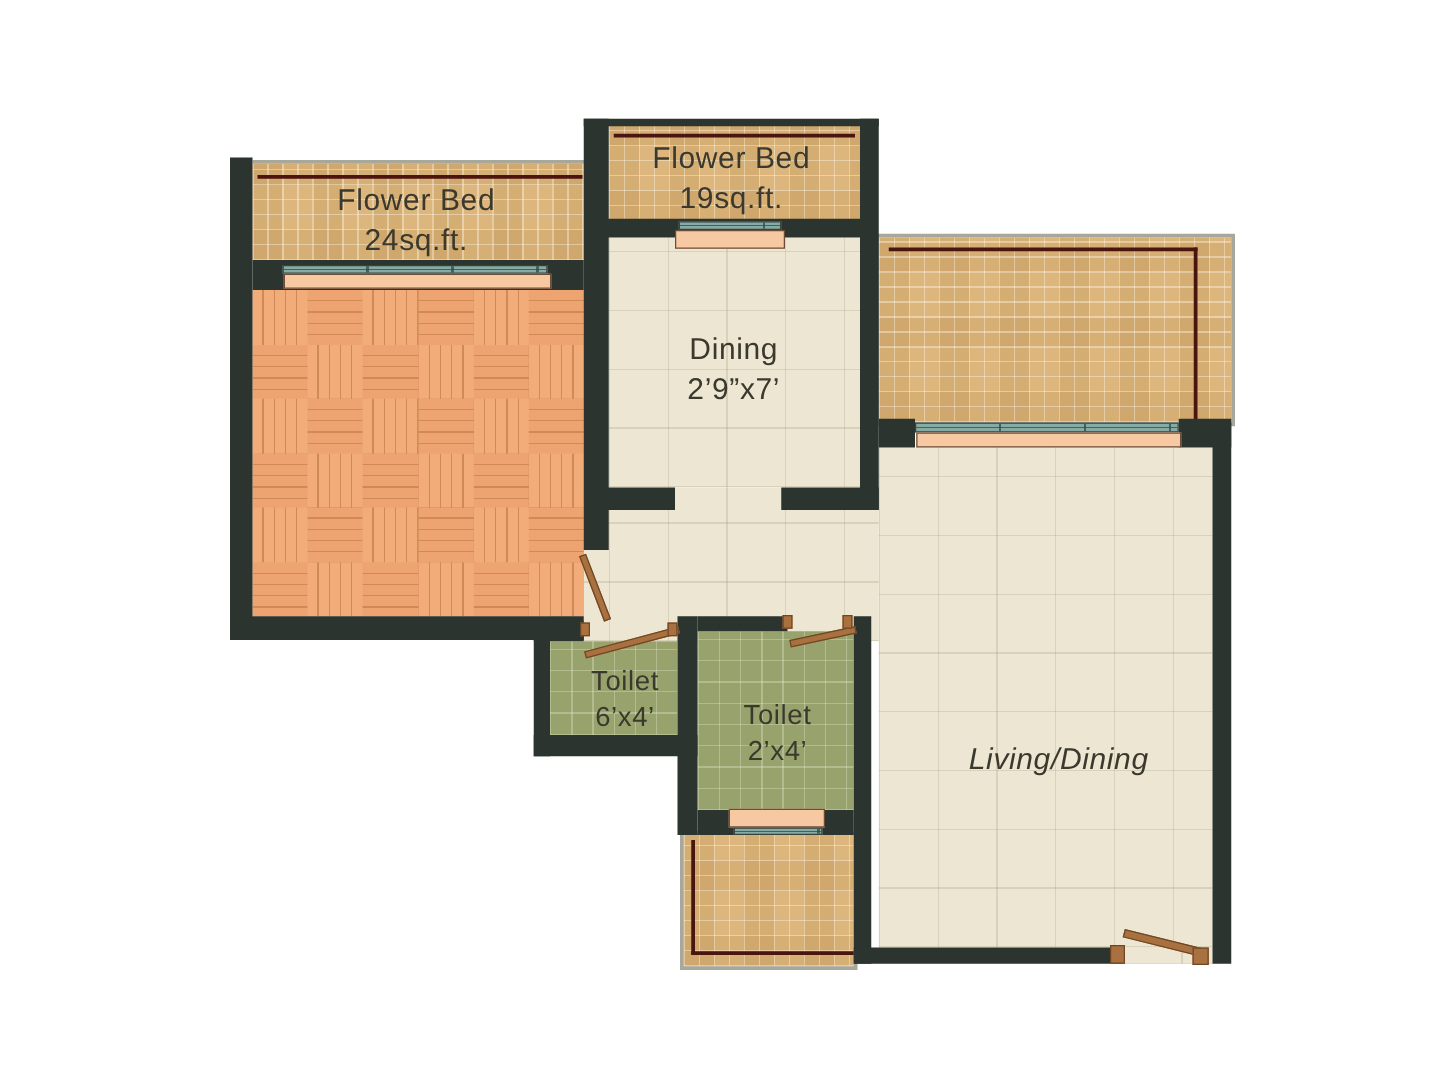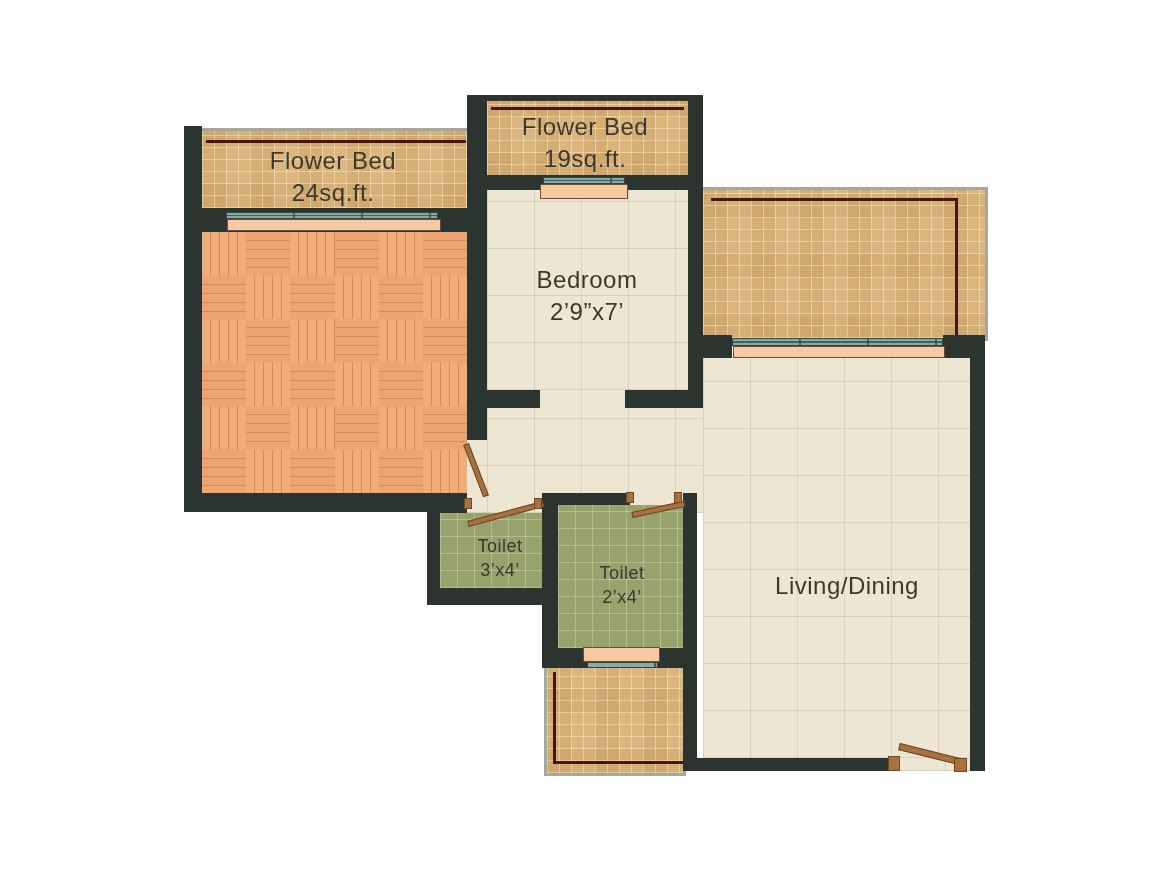--- a/index.html
+++ b/index.html
@@ -43,21 +43,21 @@
   .maroon{position:absolute;background:var(--maroon,#4a150e);}
   .grayline{position:absolute;background:var(--gray,#a7a79c);}
   .graybox{position:absolute;border:3px solid var(--gray,#a7a79c);box-sizing:border-box;}
   .door{position:absolute;background:var(--door,#a8713f);border:1px solid #6f4726;box-sizing:border-box;transform-origin:left center;}
   .post{position:absolute;background:var(--door,#a8713f);border:1px solid #6f4726;box-sizing:border-box;}
   .lbl{
     position:absolute;transform:translate(-50%,-50%);text-align:center;
     color:var(--text,#3b392e);letter-spacing:.5px;line-height:1.32;white-space:nowrap;
     font-size:24px;
   }
-  .lbl.small{font-size:18px;}
+  .lbl.small{font-size:22px;}
   .lbl span{display:block;}
 </style>
 </head>
 <body>
 
 <div id="plan">
 
   <div class="cream" style="left:487px;top:190px;width:201px;height:200px;"></div>
   <div class="cream" style="left:440px;top:390px;width:263px;height:123px;"></div>
   <div class="cream" style="left:703px;top:358px;width:267px;height:400px;"></div>
@@ -161,28 +161,28 @@
 
   <div class="lbl" style="left:333px;top:177px;">
     <span>Flower Bed</span>
     <span>24sq.ft.</span>
   </div>
   <div class="lbl" style="left:585px;top:143px;">
     <span>Flower Bed</span>
     <span>19sq.ft.</span>
   </div>
   <div class="lbl" style="left:587px;top:296px;">
-    <span>Bedroom</span>
+    <span>Dining</span>
     <span>2’9”x7’</span>
   </div>
   <div class="lbl small" style="left:500px;top:559px;">
     <span>Toilet</span>
-    <span>3’x4’</span>
+    <span>6’x4’</span>
   </div>
   <div class="lbl small" style="left:622px;top:586px;">
     <span>Toilet</span>
     <span>2’x4’</span>
   </div>
-  <div class="lbl" style="left:847px;top:586px;">
+  <div class="lbl" style="left:847px;top:608px;font-style:italic;">
     <span>Living/Dining</span>
   </div>
 
 </div>
 
 </body></html>

